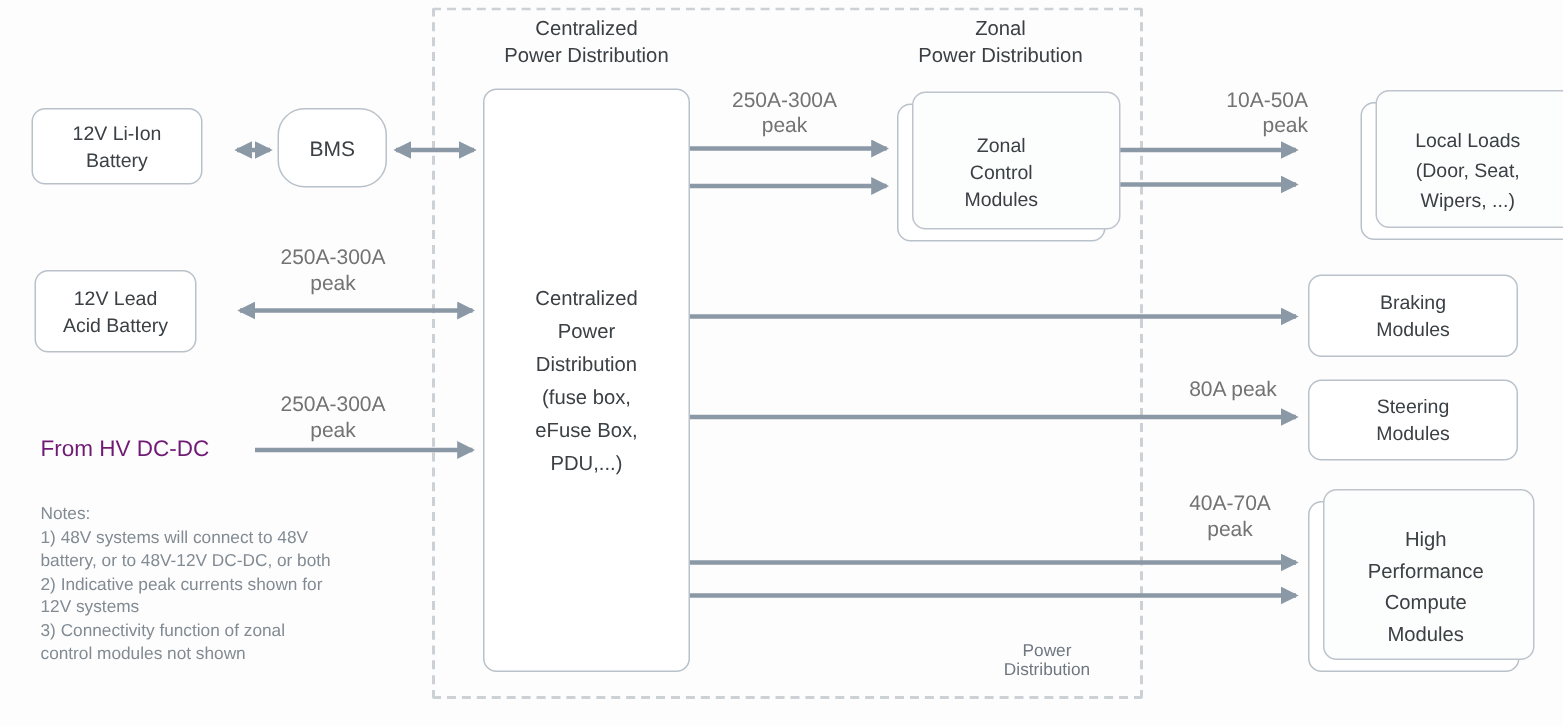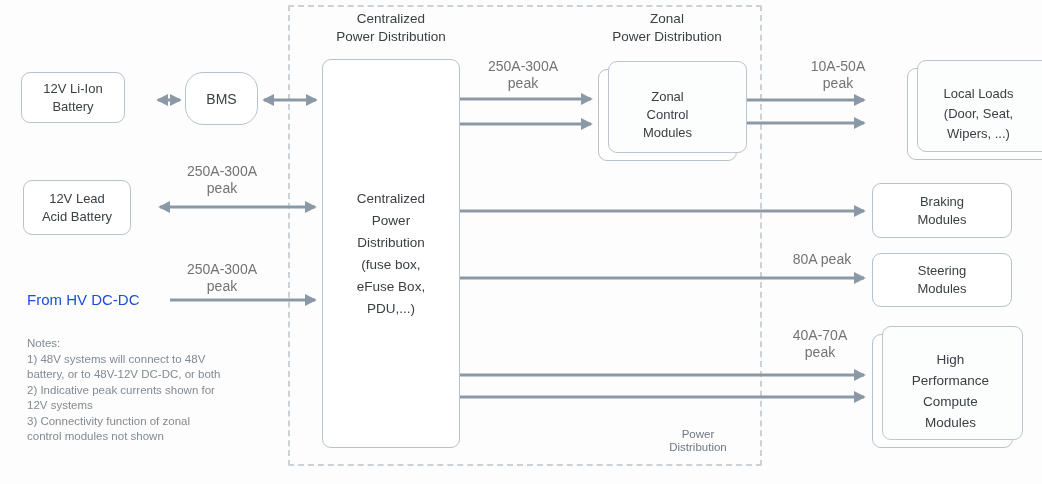--- a/index.html
+++ b/index.html
@@ -29,21 +29,21 @@
   .node.llm{line-height:20px;}
   .region-title{
     position:absolute;text-align:center;white-space:pre-line;
     font-size:13.5px;line-height:18px;font-weight:500;color:#3b4045;
   }
   .flow-label{
     position:absolute;text-align:center;white-space:pre-line;
     font-size:14px;line-height:17px;font-weight:500;color:#737373;
   }
   .plain-node{
-    position:absolute;font-size:15px;font-weight:500;color:#1d4ed8;white-space:nowrap;
+    position:absolute;font-size:15px;font-weight:500;color:#701a75;white-space:nowrap;
   }
   .notes{
     position:absolute;left:27px;top:336px;width:250px;
     font-size:11.5px;line-height:15.5px;color:#828b93;white-space:pre-line;
   }
   .caption{
     position:absolute;left:648px;top:428px;width:100px;text-align:center;
     font-size:11.5px;line-height:13px;color:#6f7780;white-space:pre-line;
   }
 </style>
@@ -74,21 +74,21 @@
       <line x1="460" y1="375" x2="864" y2="375" marker-end="url(#ah)"></line>
       <line x1="460" y1="397" x2="864" y2="397" marker-end="url(#ah)"></line>
     </g>
   </svg>
 
   <div class="region-title" style="left:306px;top:10px;width:170px;">Centralized
 Power Distribution</div>
   <div class="region-title" style="left:582px;top:10px;width:170px;">Zonal
 Power Distribution</div>
 
-  <div class="node" style="left:21px;top:72px;width:104px;height:51px;">12V Li-Ion
+  <div class="node" style="left:21px;top:72px;width:114px;height:51px;">12V Li-Ion
 Battery</div>
   <div class="node" style="left:185px;top:72px;width:73px;height:53px;font-size:14px;border-radius:18px;">BMS</div>
   <div class="node" style="left:23px;top:180px;width:108px;height:55px;">12V Lead
 Acid Battery</div>
   <div class="plain-node" style="left:27px;top:291px;">From HV DC-DC</div>
 
   <div class="node tall" style="left:322px;top:59px;width:138px;height:389px;">Centralized
 Power
 Distribution
 (fuse box,
@@ -106,21 +106,21 @@
 Modules</div>
   <div class="node" style="left:872px;top:253px;width:140px;height:54px;">Steering
 Modules</div>
   <div class="node stacked hpc" style="left:872px;top:334px;width:141px;height:114px;">High
 Performance
 Compute
 Modules</div>
 
   <div class="flow-label" style="left:463px;top:58px;width:120px;">250A-300A
 peak</div>
-  <div class="flow-label" style="left:778px;top:58px;width:120px;">10A-50A
+  <div class="flow-label" style="left:752px;top:58px;width:120px;text-align:right;">10A-50A
 peak</div>
   <div class="flow-label" style="left:162px;top:163px;width:120px;">250A-300A
 peak</div>
   <div class="flow-label" style="left:162px;top:261px;width:120px;">250A-300A
 peak</div>
   <div class="flow-label" style="left:762px;top:251px;width:120px;">80A peak</div>
   <div class="flow-label" style="left:760px;top:327px;width:120px;">40A-70A
 peak</div>
 
   <div class="notes">Notes:

